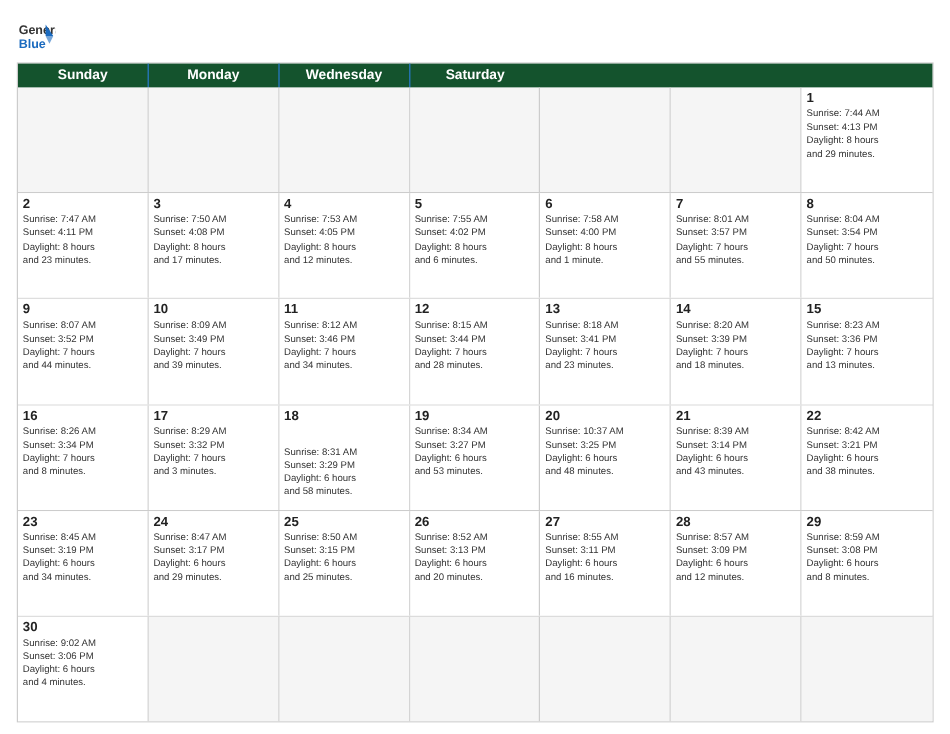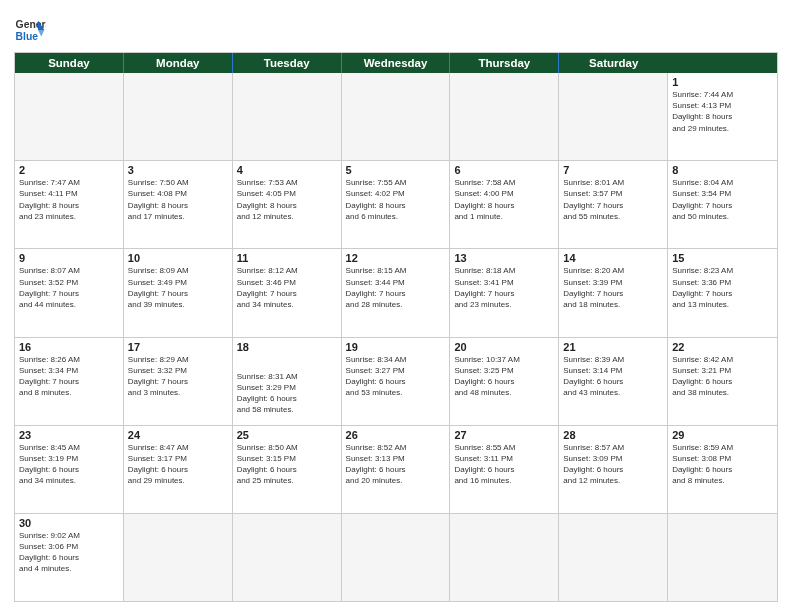--- a/index.html
+++ b/index.html
@@ -120,23 +120,21 @@
     <div class="title-block">
       <h1></h1>
       <h2></h2>
     </div>
   </div>
 
   <div class="calendar">
     <div class="cal-header">
     <div class="cal-header-cell">Sunday</div>
         <div class="cal-header-cell">Monday</div>
-        <div class="cal-header-cell">Tuesday</div>
         <div class="cal-header-cell">Wednesday</div>
-        <div class="cal-header-cell">Thursday</div>
         <div class="cal-header-cell">Saturday</div>
       </div>
     <div class="cal-body">
     <div class="cal-row">
           <div class="cal-cell empty"></div>
           <div class="cal-cell empty"></div>
           <div class="cal-cell empty"></div>
           <div class="cal-cell empty"></div>
           <div class="cal-cell empty"></div>
           <div class="cal-cell empty"></div>

